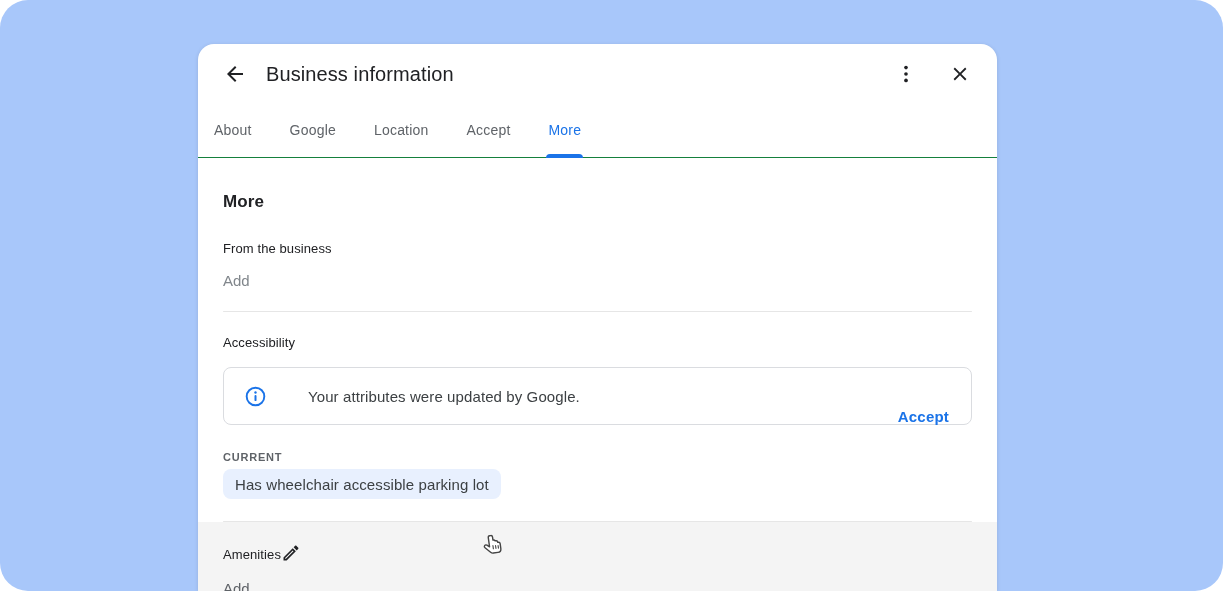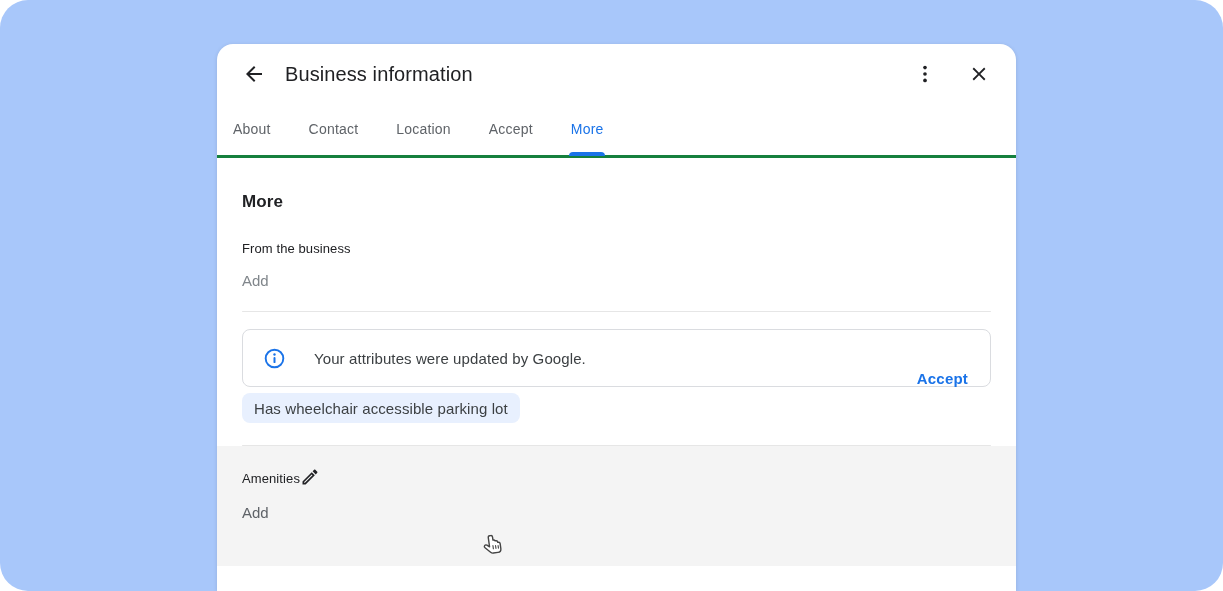--- a/index.html
+++ b/index.html
@@ -20,21 +20,21 @@
     font-family:"Liberation Sans", sans-serif;
     width:1223px;height:591px;position:relative;overflow:hidden;
   }
   .canvas{
     position:absolute;inset:0;
     background:var(--bg);
     border-radius:28px;
     overflow:hidden;
   }
   .dialog{
-    position:absolute;left:217px;top:44px;width:799px;height:547px;
+    position:absolute;left:198px;top:44px;width:799px;height:547px;
     background:#fff;border-radius:16px 16px 0 0;
     box-shadow:0 1px 4px rgba(0,0,0,.12);
     overflow:hidden;
   }
   
   .dlg-header{
     height:60px;display:flex;align-items:center;
     padding:0 19px 0 19px;position:relative;
   }
   .icon-btn{
@@ -43,21 +43,21 @@
   }
   .icon-btn svg{display:block;}
   .dlg-title{
     font-size:20px;color:var(--text-primary);font-weight:400;
     margin-left:13px;letter-spacing:.1px;flex:1 1 auto;
   }
   .hdr-actions{display:flex;align-items:center;gap:18px;}
   
   .tabbar{
     height:54px;display:flex;align-items:stretch;
-    padding-left:16px;border-bottom:3px solid #15803d;position:relative;
+    padding-left:16px;border-bottom:1px solid #15803d;position:relative;
   }
   .tab{
     position:relative;display:flex;align-items:center;
     padding:0 0 2px 0;margin-right:38px;
     font-size:14px;font-weight:500;color:var(--text-secondary);
     background:none;border:none;cursor:pointer;letter-spacing:.2px;
     font-family:"Liberation Sans", sans-serif;
   }
   .tab.active{color:var(--accent);}
   .tab.active::after{
@@ -67,21 +67,21 @@
   
   .content{padding:0 25px;}
   .h-more{margin-top:34px;font-size:17px;font-weight:700;color:var(--text-primary);letter-spacing:.1px;}
   .h-section{font-size:13px;font-weight:400;color:var(--text-primary);letter-spacing:.1px;}
   .h-ftb{margin-top:29px;}
   .add-link{margin-top:16px;font-size:15px;color:var(--text-tertiary);cursor:pointer;width:max-content;}
   .divider{height:1px;background:var(--divider);margin:22px 25px 0 25px;border-radius:1px;}
   .h-access{margin-top:23px;}
   .banner{
     margin-top:17px;height:58px;border:1px solid var(--card-border);border-radius:8px;
-    display:flex;align-items:center;padding:0 22px 0 20px;
+    display:flex;align-items:center;padding:0 22px 0 20px;gap:13px;
   }
   .banner .info-wrap{flex:0 0 auto;display:flex;align-items:center;}
   .banner-msg{font-size:15px;color:var(--banner-text);margin-left:28px;flex:1 1 auto;letter-spacing:.1px;}
   .accept-btn{
     background:none;border:none;cursor:pointer;
     font-size:15px;font-weight:700;color:var(--accent);
     font-family:"Liberation Sans", sans-serif;letter-spacing:.2px;padding:0;margin-top:40px;
   }
   .current-label{
     margin-top:26px;font-size:11px;font-weight:700;color:var(--text-secondary);
@@ -131,49 +131,51 @@
             <svg width="22" height="22" viewBox="0 0 24 24">
                 <path d="M19 6.41 17.59 5 12 10.59 6.41 5 5 6.41 10.59 12 5 17.59 6.41 19 12 13.41 17.59 19 19 17.59 13.41 12z" fill="#202124"></path>
               </svg>
           </span>
         </button>
       </div>
     </div>
 
     <div class="tabbar">
       <button class="tab">About</button>
-      <button class="tab">Contact</button>
+      <button class="tab">Google</button>
       <button class="tab">Location</button>
       <button class="tab">Accept</button>
       <button class="tab active">More</button>
     </div>
 
     <div class="content">
       <div class="h-more">More</div>
 
       <div class="h-section h-ftb">From the business</div>
       <div class="add-link">Add</div>
     </div>
 
     <div class="divider"></div>
 
     <div class="content">
+      <div class="h-section h-access">Accessibility</div>
 
       <div class="banner">
         <span class="info-wrap">
           <svg width="23" height="23" viewBox="0 0 24 24">
               <circle cx="12" cy="12" r="9.2" fill="none" stroke="#1a73e8" stroke-width="2"></circle>
               <circle cx="12" cy="7.8" r="1.25" fill="#1a73e8"></circle>
               <rect x="10.95" y="10.4" width="2.1" height="6.4" rx="1" fill="#1a73e8"></rect>
             </svg>
         </span>
         <span class="banner-msg">Your attributes were updated by Google.</span>
         <button class="accept-btn">Accept</button>
       </div>
 
+      <div class="current-label">CURRENT</div>
       <div class="chip">Has wheelchair accessible parking lot</div>
     </div>
 
     <div class="divider"></div>
 
     <div class="amenities-section">
       <div class="amen-head">
         <span class="h-section">Amenities</span>
         <button class="edit-btn">
           <span>

